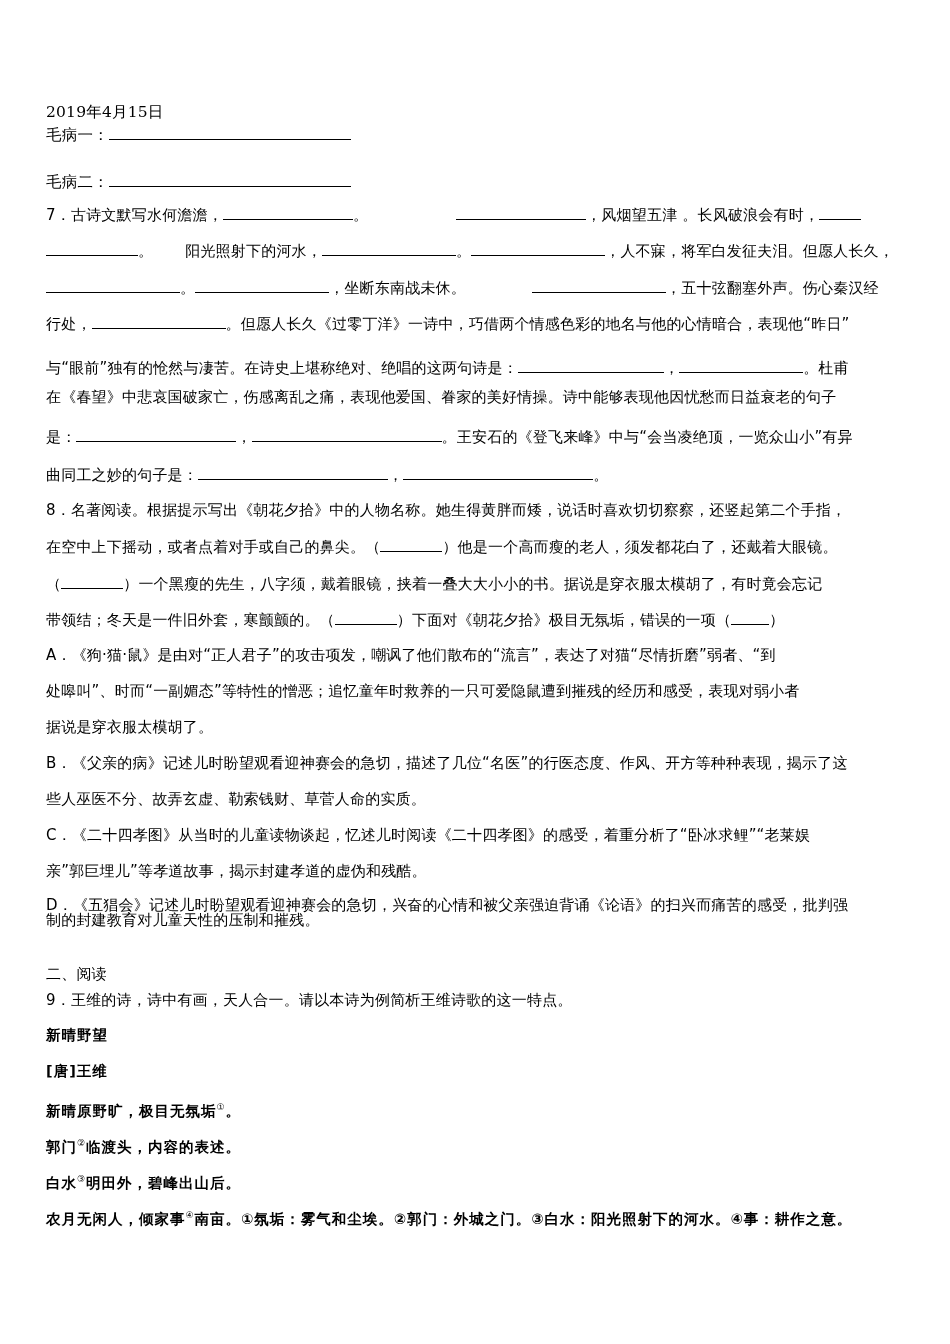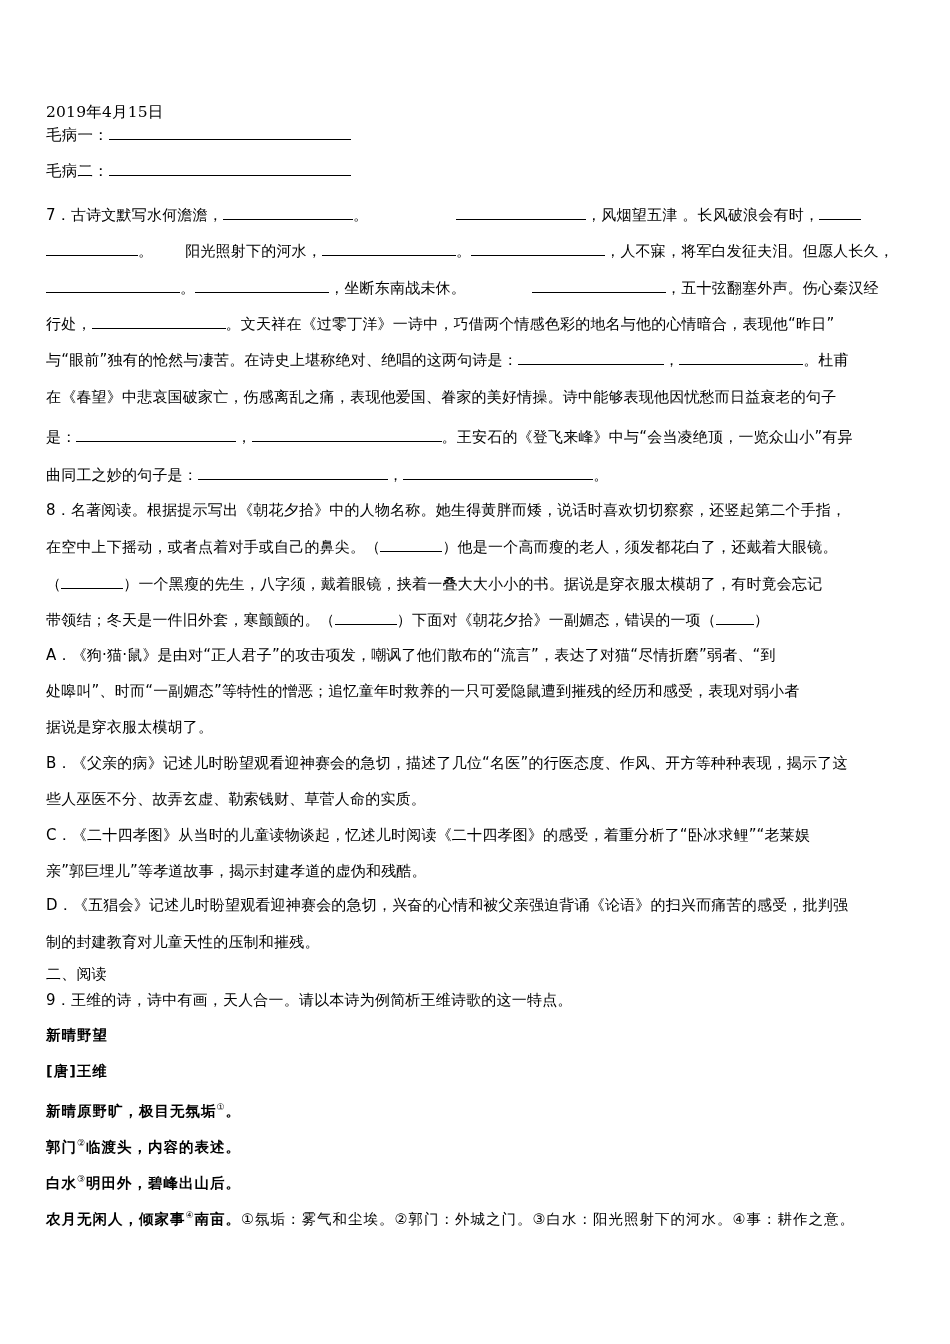--- a/index.html
+++ b/index.html
@@ -14,79 +14,79 @@
 </style>
 </head>
 <body>
 
 <div class="page">
 
   <div class="line" style="top:102px">2019年4月15日</div>
   <div class="line" style="top:125px">
     <span>毛病一：</span><span class="bl" style="width:242px"></span>
   </div>
-  <div class="line" style="top:161px">
+  <div class="line" style="top:172px">
     <span>毛病二：</span><span class="bl" style="width:242px"></span>
   </div>
 
   <div class="line sans" style="top:205px">
     <span>7．古诗文默写水何澹澹，</span><span class="bl" style="width:130px"></span><span>。</span><span style="display:inline-block;width:88px"></span><span class="bl" style="width:130px"></span><span>，风烟望五津 。长风破浪会有时，</span><span class="bl" style="width:42px"></span>
   </div>
   <div class="line sans" style="top:241px">
     <span class="bl" style="width:92px"></span><span>。</span><span style="display:inline-block;width:32px"></span><span>阳光照射下的河水，</span><span class="bl" style="width:134px"></span><span>。</span><span class="bl" style="width:134px"></span><span>，人不寐，将军白发征夫泪。但愿人长久，</span>
   </div>
   <div class="line sans" style="top:278px">
     <span class="bl" style="width:134px"></span><span>。</span><span class="bl" style="width:134px"></span><span>，坐断东南战未休。</span><span style="display:inline-block;width:66px"></span><span class="bl" style="width:134px"></span><span>，五十弦翻塞外声。伤心秦汉经</span>
   </div>
   <div class="line sans" style="top:314px">
-    <span>行处，</span><span class="bl" style="width:134px"></span><span>。文天祥在《过零丁洋》一诗中，巧借两个情感色彩的地名与他的心情暗合，表现他“昨日”</span>
+    <span>行处，</span><span class="bl" style="width:134px"></span><span>。但愿人长久《过零丁洋》一诗中，巧借两个情感色彩的地名与他的心情暗合，表现他“昨日”</span>
   </div>
-  <div class="line sans" style="top:350px">
+  <div class="line sans" style="top:358px">
     <span>与“眼前”独有的怆然与凄苦。在诗史上堪称绝对、绝唱的这两句诗是：</span><span class="bl" style="width:146px"></span><span>，</span><span class="bl" style="width:124px"></span><span>。杜甫</span>
   </div>
   <div class="line sans" style="top:387px">在《春望》中悲哀国破家亡，伤感离乱之痛，表现他爱国、眷家的美好情操。诗中能够表现他因忧愁而日益衰老的句子</div>
   <div class="line sans" style="top:427px">
     <span>是：</span><span class="bl" style="width:160px"></span><span>，</span><span class="bl" style="width:190px"></span><span>。王安石的《登飞来峰》中与“会当凌绝顶，一览众山小”有异</span>
   </div>
   <div class="line sans" style="top:465px">
     <span>曲同工之妙的句子是：</span><span class="bl" style="width:190px"></span><span>，</span><span class="bl" style="width:190px"></span><span>。</span>
   </div>
 
   <div class="line sans" style="top:500px">8．名著阅读。根据提示写出《朝花夕拾》中的人物名称。她生得黄胖而矮，说话时喜欢切切察察，还竖起第二个手指，</div>
   <div class="line sans" style="top:537px">
     <span>在空中上下摇动，或者点着对手或自己的鼻尖。（</span><span class="bl" style="width:62px"></span><span>）他是一个高而瘦的老人，须发都花白了，还戴着大眼镜。</span>
   </div>
   <div class="line sans" style="top:574px">
     <span>（</span><span class="bl" style="width:62px"></span><span>）一个黑瘦的先生，八字须，戴着眼镜，挟着一叠大大小小的书。据说是穿衣服太模胡了，有时竟会忘记</span>
   </div>
   <div class="line sans" style="top:610px">
-    <span>带领结；冬天是一件旧外套，寒颤颤的。（</span><span class="bl" style="width:62px"></span><span>）下面对《朝花夕拾》一副媚态，错误的一项（</span><span class="bl" style="width:38px"></span><span>）</span>
+    <span>带领结；冬天是一件旧外套，寒颤颤的。（</span><span class="bl" style="width:62px"></span><span>）下面对《朝花夕拾》极目无氛垢，错误的一项（</span><span class="bl" style="width:38px"></span><span>）</span>
   </div>
 
   <div class="line sans" style="top:645px">A．《狗·猫·鼠》是由对“正人君子”的攻击项发，嘲讽了他们散布的“流言”，表达了对猫“尽情折磨”弱者、“到</div>
   <div class="line sans" style="top:681px">处嗥叫”、时而“一副媚态”等特性的憎恶；追忆童年时救养的一只可爱隐鼠遭到摧残的经历和感受，表现对弱小者</div>
   <div class="line sans" style="top:717px">据说是穿衣服太模胡了。</div>
   <div class="line sans" style="top:753px">B．《父亲的病》记述儿时盼望观看迎神赛会的急切，描述了几位“名医”的行医态度、作风、开方等种种表现，揭示了这</div>
   <div class="line sans" style="top:789px">些人巫医不分、故弄玄虚、勒索钱财、草菅人命的实质。</div>
   <div class="line sans" style="top:825px">C．《二十四孝图》从当时的儿童读物谈起，忆述儿时阅读《二十四孝图》的感受，着重分析了“卧冰求鲤”“老莱娱</div>
   <div class="line sans" style="top:861px">亲”郭巨埋儿”等孝道故事，揭示封建孝道的虚伪和残酷。</div>
   <div class="line sans" style="top:895px">D．《五猖会》记述儿时盼望观看迎神赛会的急切，兴奋的心情和被父亲强迫背诵《论语》的扫兴而痛苦的感受，批判强</div>
-  <div class="line sans" style="top:932px">制的封建教育对儿童天性的压制和摧残。</div>
+  <div class="line sans" style="top:910px">制的封建教育对儿童天性的压制和摧残。</div>
 
   <div class="line sans" style="top:964px">二、阅读</div>
   <div class="line sans" style="top:990px">9．王维的诗，诗中有画，天人合一。请以本诗为例简析王维诗歌的这一特点。</div>
 
   <div class="line poem" style="top:1025px">新晴野望</div>
   <div class="line poem" style="top:1061px">[唐]王维</div>
   <div class="line poem" style="top:1097px">
     <span>新晴原野旷，极目无氛垢</span><span class="sup">①</span><span>。</span>
   </div>
   <div class="line poem" style="top:1133px">
     <span>郭门</span><span class="sup">②</span><span>临渡头，内容的表述。</span>
   </div>
   <div class="line poem" style="top:1169px">
     <span>白水</span><span class="sup">③</span><span>明田外，碧峰出山后。</span>
   </div>
   <div class="line poem" style="top:1205px">
-    <span>农月无闲人，倾家事</span><span class="sup">④</span><span>南亩。</span><span style="font-weight:normal">①氛垢：雾气和尘埃。②郭门：外城之门。③白水：阳光照射下的河水。④事：耕作之意。</span>
+    <span>农月无闲人，倾家事</span><span class="sup">④</span><span>南亩。</span><span style="font-weight:bold">①氛垢：雾气和尘埃。②郭门：外城之门。③白水：阳光照射下的河水。④事：耕作之意。</span>
   </div>
 
 </div>
 
 </body></html>

